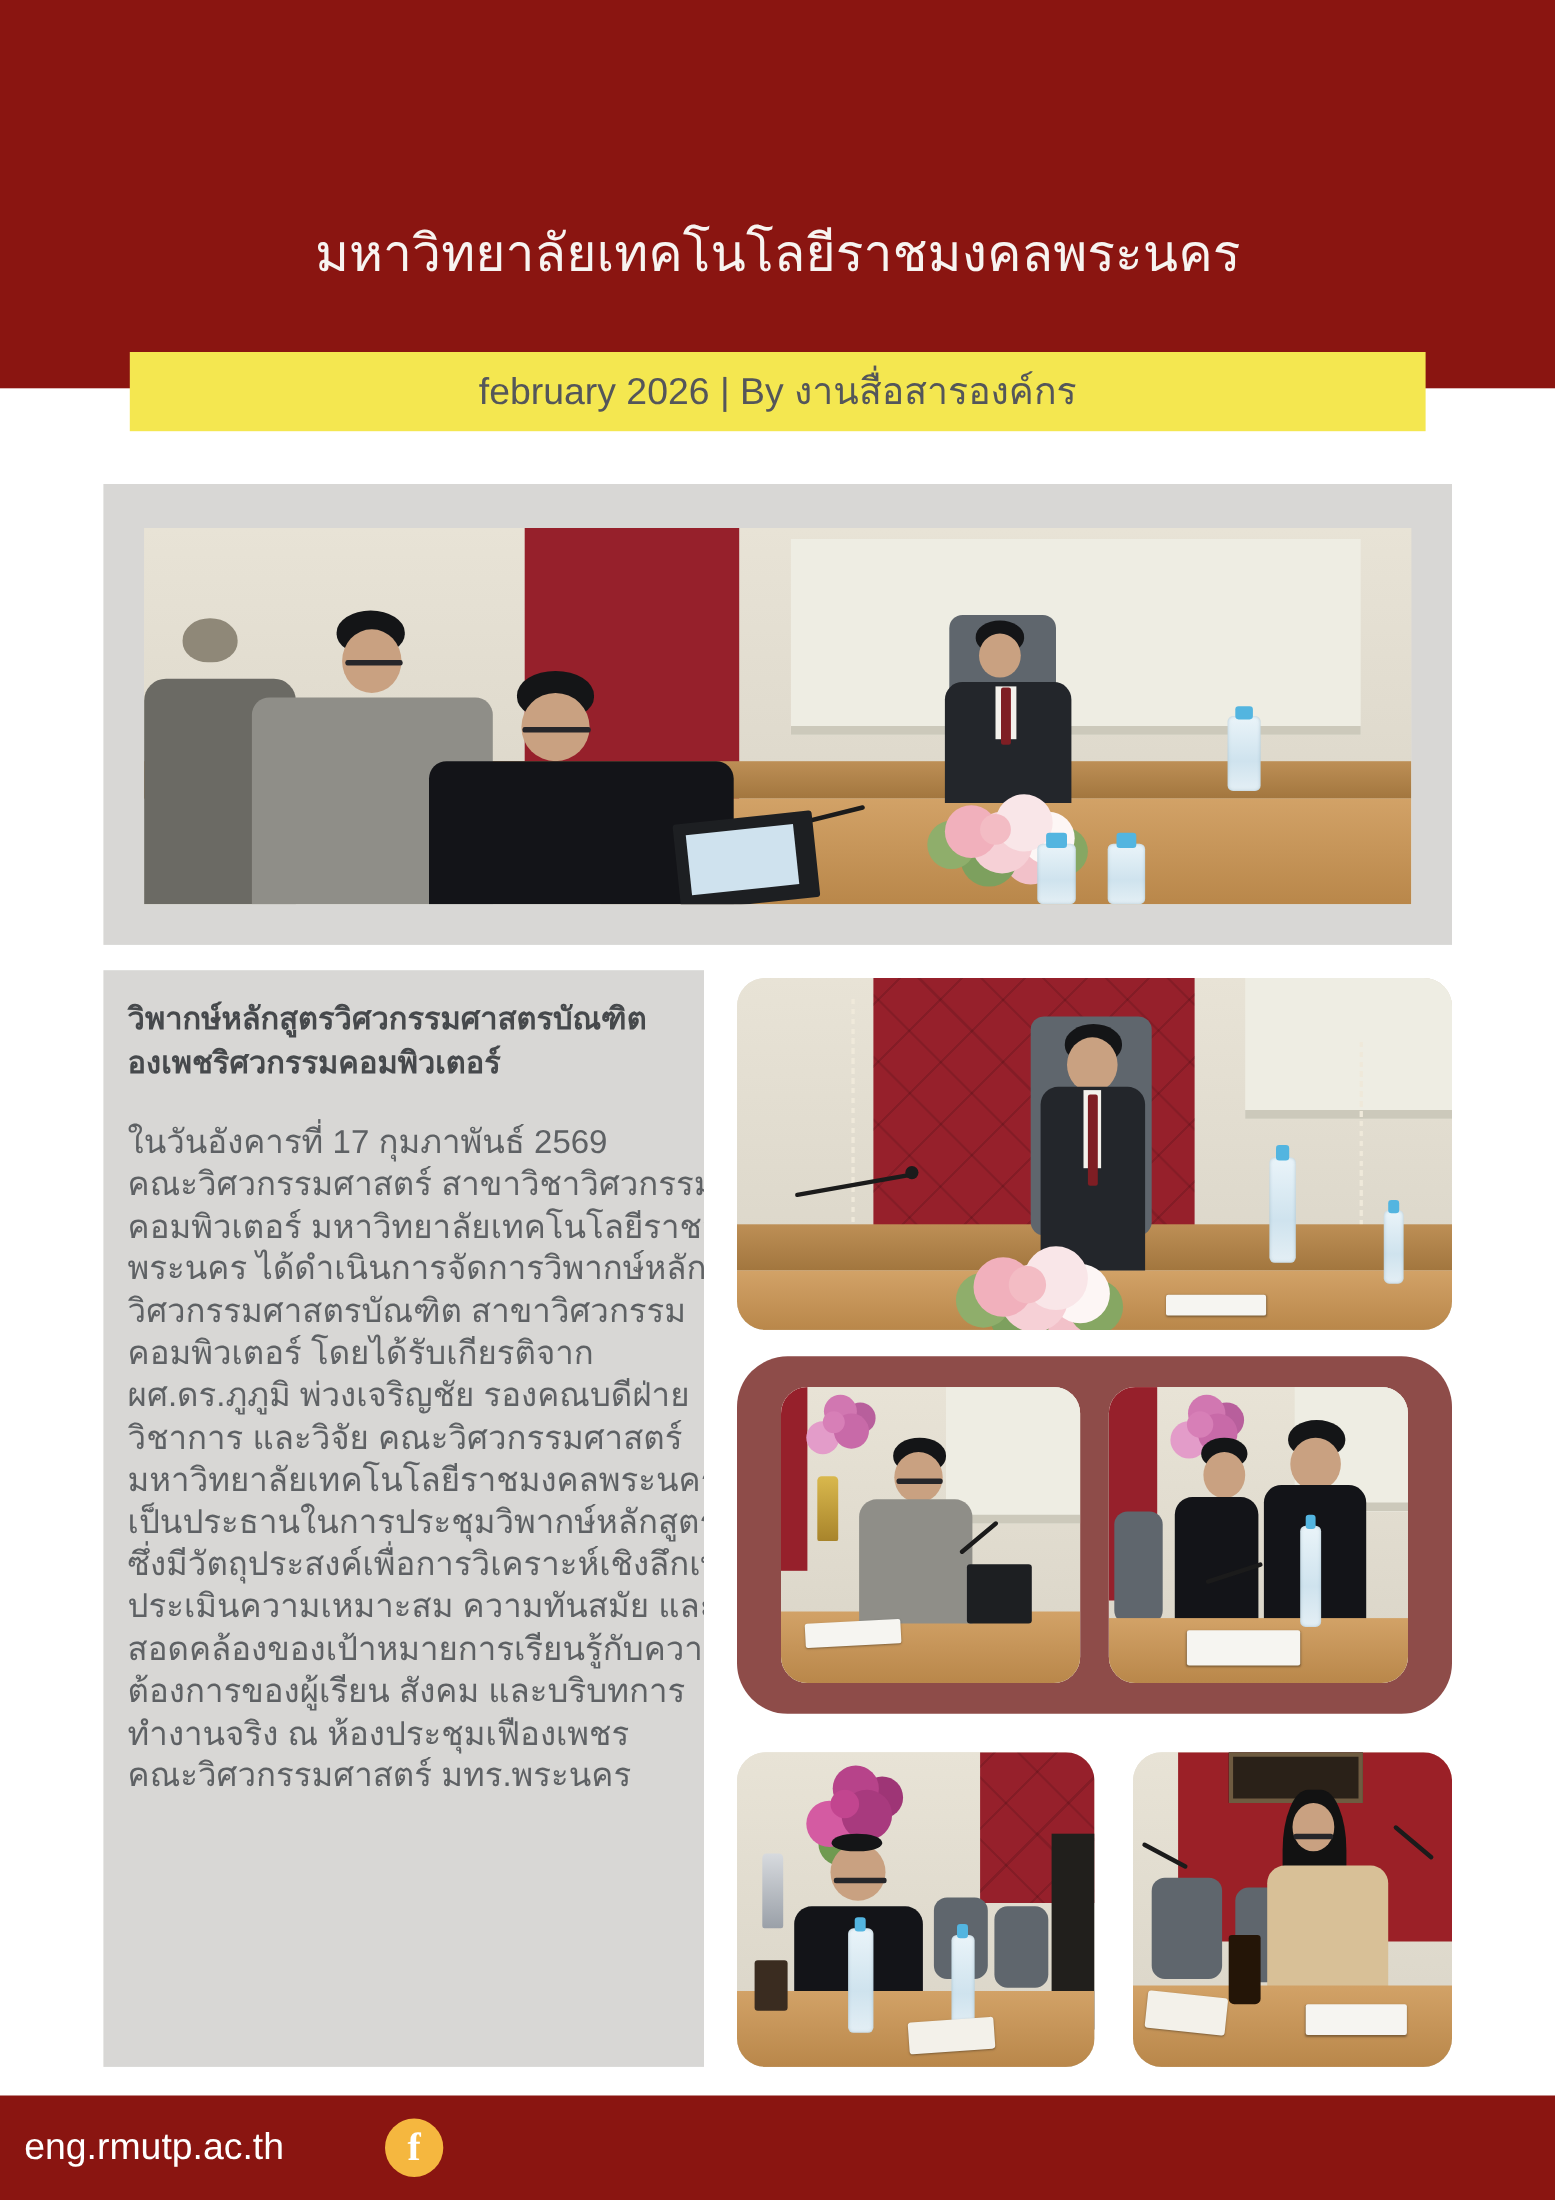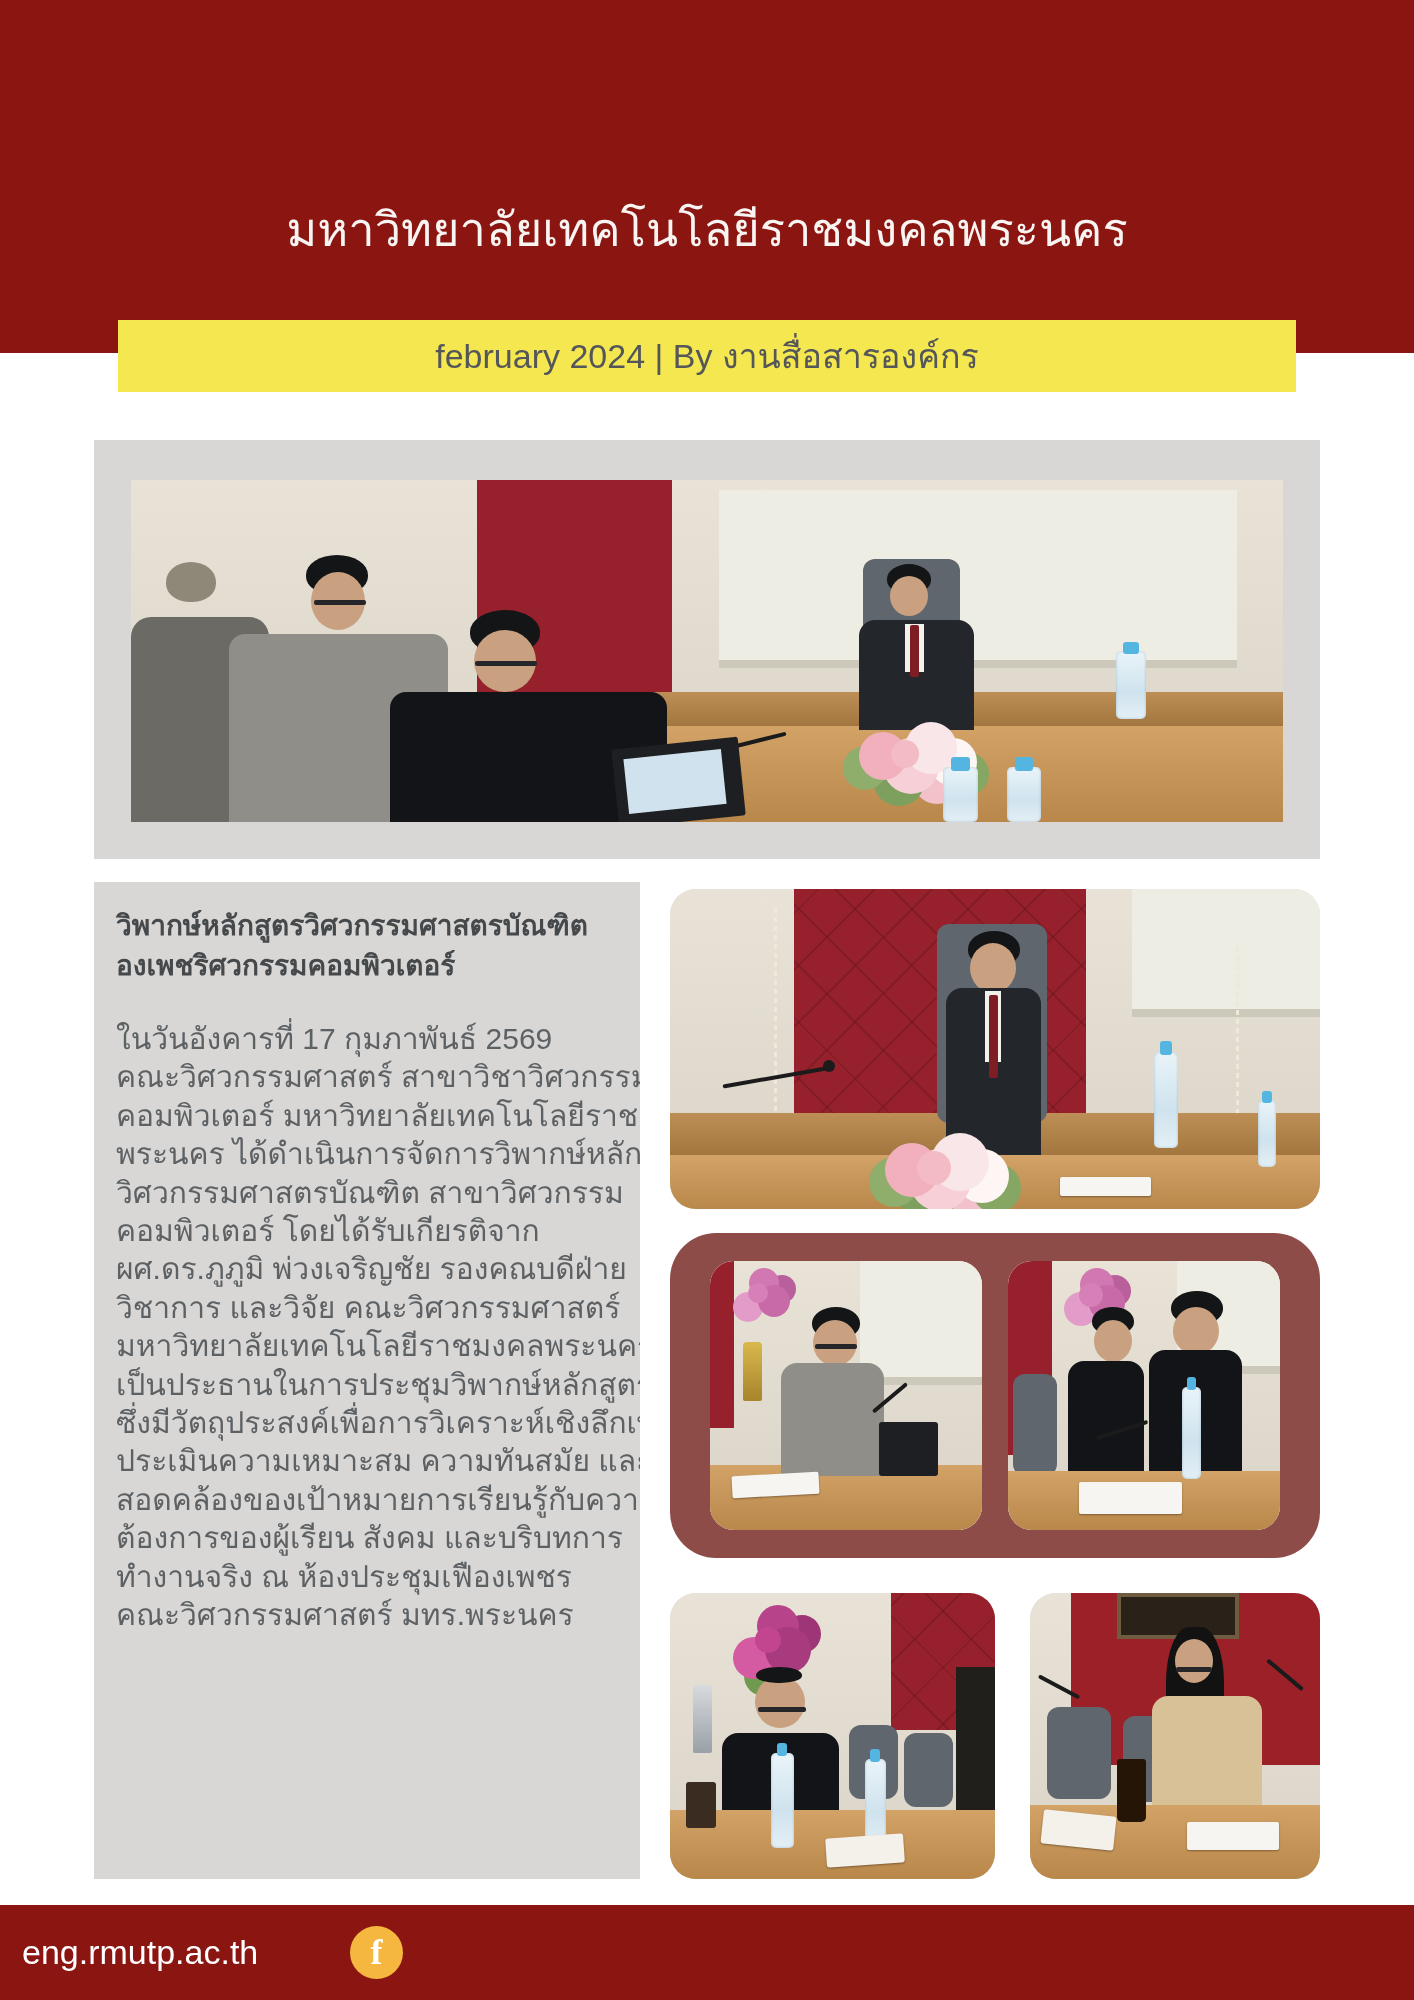--- a/index.html
+++ b/index.html
@@ -97,21 +97,21 @@
   .screen{background:#cfe2ee;}
 </style>
 </head>
 <body>
 
 <div class="page">
 
   <div class="abs header">
     <div class="abs header-sub">มหาวิทยาลัยเทคโนโลยีราชมงคลพระนคร</div>
   </div>
-  <div class="abs banner">february 2024  | By งานสื่อสารองค์กร</div>
+  <div class="abs banner">february 2026  | By งานสื่อสารองค์กร</div>
 
   <div class="abs frame">
     <div class="photo hero-photo">
       <div class="abs wallc" style="left:0;top:0;width:100%;height:100%;"></div>
       <div class="abs redp" style="left:30%;top:0;width:17%;height:73%;"></div>
       <div class="abs board" style="left:51%;top:3%;width:45%;height:52%;"></div>
       <div class="abs woodr" style="left:0;top:62%;width:100%;height:10%;"></div>
       <div class="abs desk" style="left:36%;top:72%;width:64%;height:28%;border-radius:40px 0 0 0;"></div>
       <div class="abs chair" style="left:63.5%;top:23%;width:8.5%;height:44%;"></div>
       <div class="abs hair" style="left:65.6%;top:24.5%;width:44px;height:30px;"></div>

